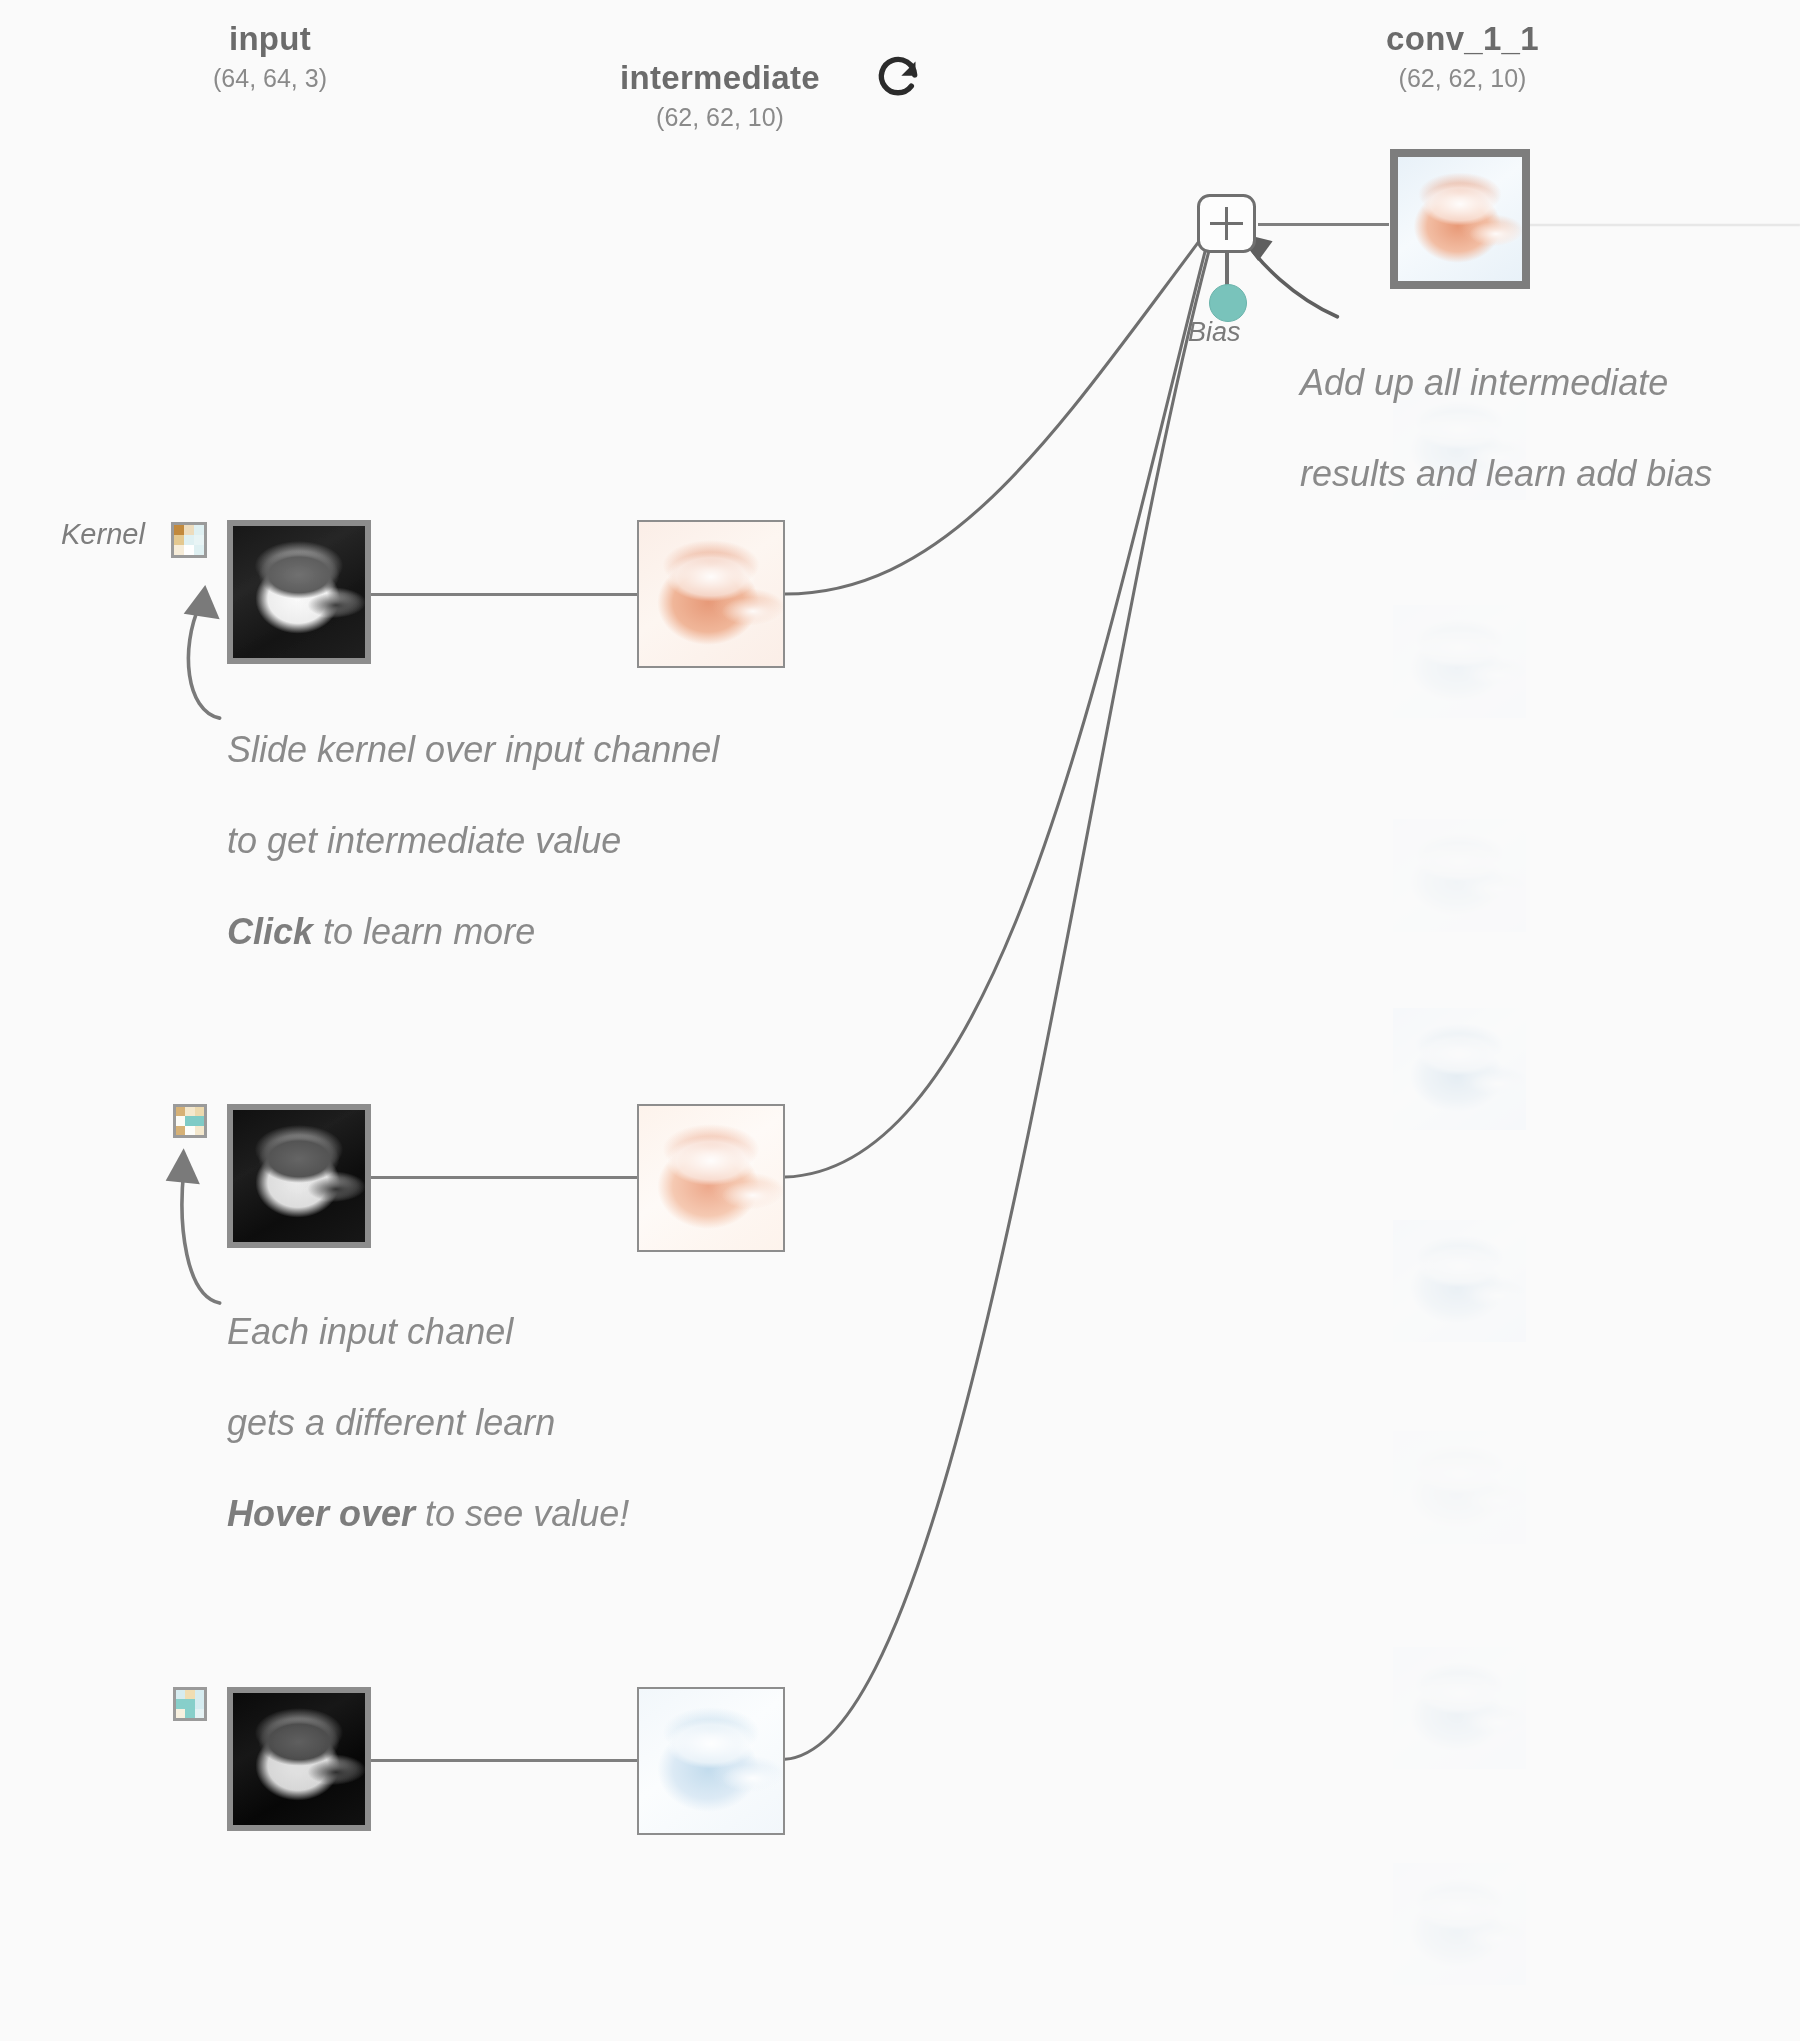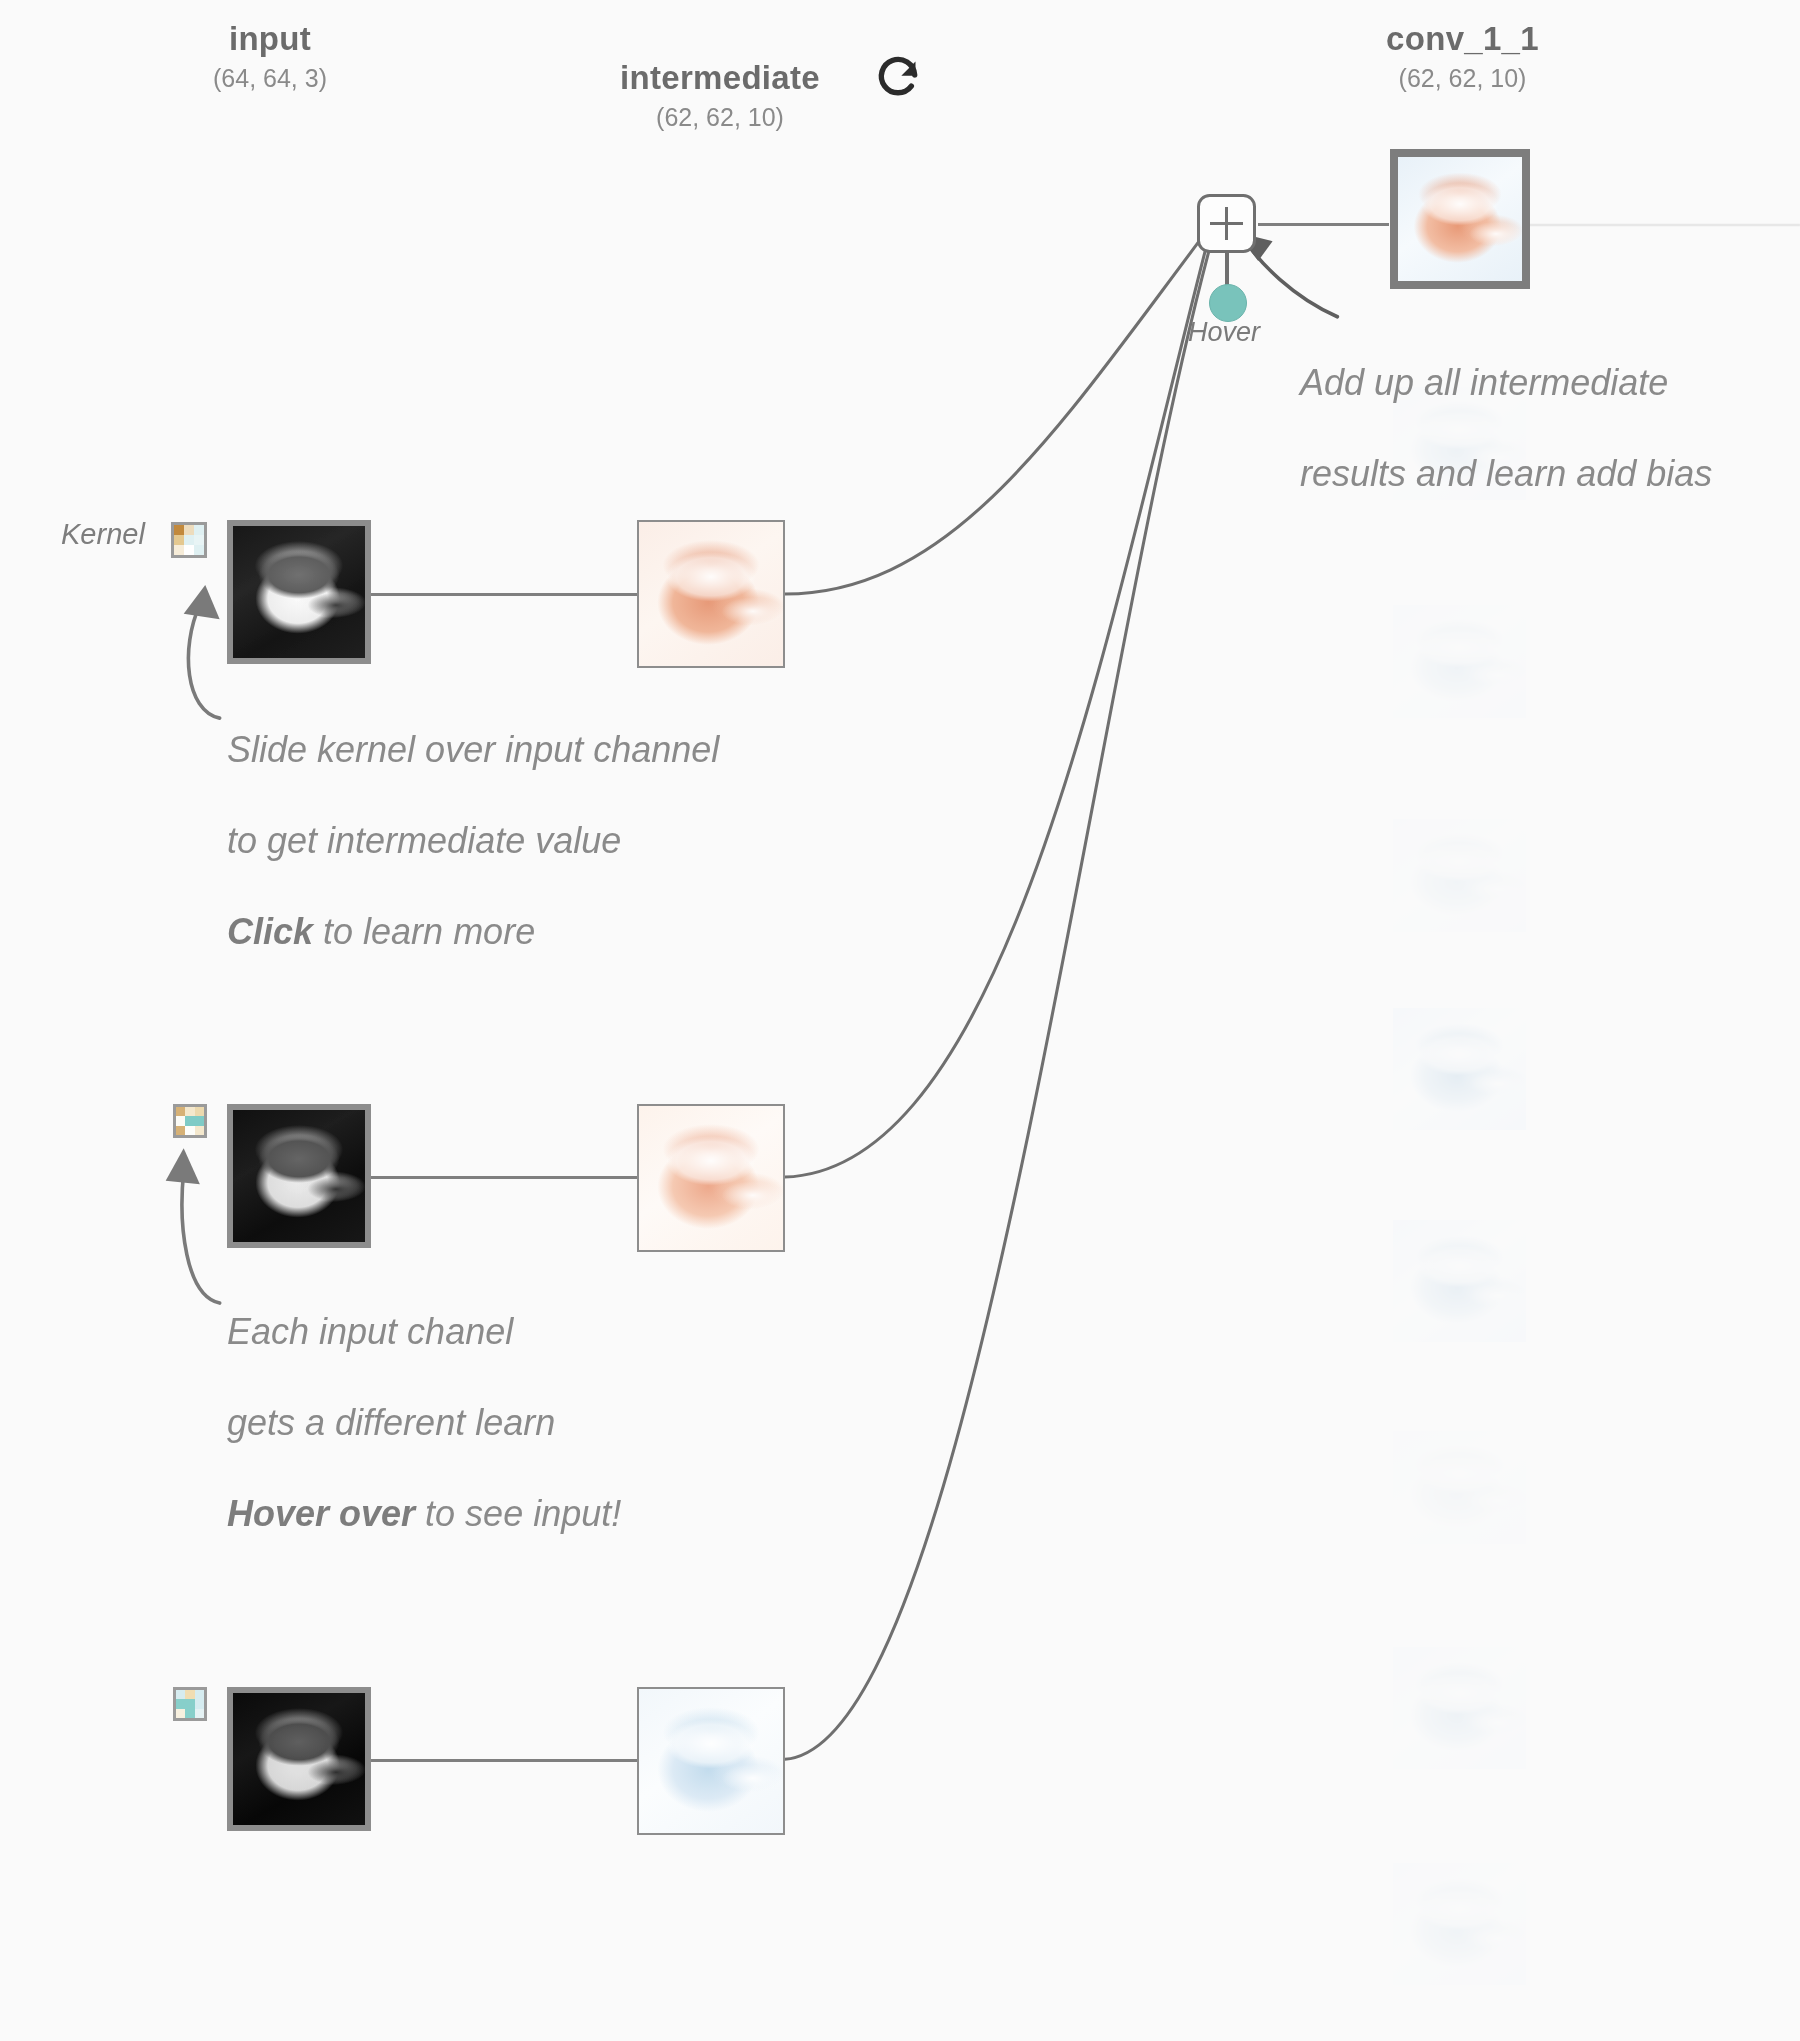--- a/index.html
+++ b/index.html
@@ -226,21 +226,21 @@
 
   <div class="tile thin-frame" style="left:637px;top:1687px;width:148px;height:148px;">
     <div class="px">
       <div class="cup-tint" style="--c1:#c3dced;--c2:#dceaf5;--bg1:#f2f7fb;--bg2:#fbfdfe;"></div>
     </div>
   </div>
 
   <div class="plus-node" style="left:1197px;top:194px;"></div>
   <div class="bias-stem" style="left:1225px;top:253px;height:40px;"></div>
   <div class="bias-dot" style="left:1209px;top:284px;"></div>
-  <div class="bias-label" style="left:1188px;top:317px;">Hover</div>
+  <div class="bias-label" style="left:1188px;top:317px;">Bias</div>
 
   <div class="tile thick-frame" style="left:1390px;top:149px;width:140px;height:140px;">
     <div class="px">
       <div class="cup-tint" style="--c1:#e89a78;--c2:#f2bda3;--bg1:#e8f1f8;--bg2:#f6fafd;"></div>
     </div>
   </div>
 
   <div class="tile no-frame" style="left:1393px;top:387px;width:133px;height:113px;opacity:.13;">
     <div class="px">
       <div class="cup-tint" style="--c1:#9fc3de;--c2:#cfe2f0;--bg1:#eef5fa;--bg2:#fbfdfe;"></div>
@@ -284,21 +284,21 @@
 
   <div class="note" style="left:227px;top:682px;width:576px;">
     <span>Slide kernel over input channel</span><br>
     <span>to get intermediate value</span><br>
     <b>Click</b><span> to learn more</span>
   </div>
 
   <div class="note" style="left:227px;top:1264px;width:576px;">
     <span>Each input chanel</span><br>
     <span>gets a different learn</span><br>
-    <b>Hover over</b><span> to see input!</span>
+    <b>Hover over</b><span> to see value!</span>
   </div>
 
   <div class="note" style="left:1300px;top:315px;width:468px;">
     <span>Add up all intermediate</span><br>
     <span>results and learn add bias</span>
   </div>
 
 </div>
 
 

